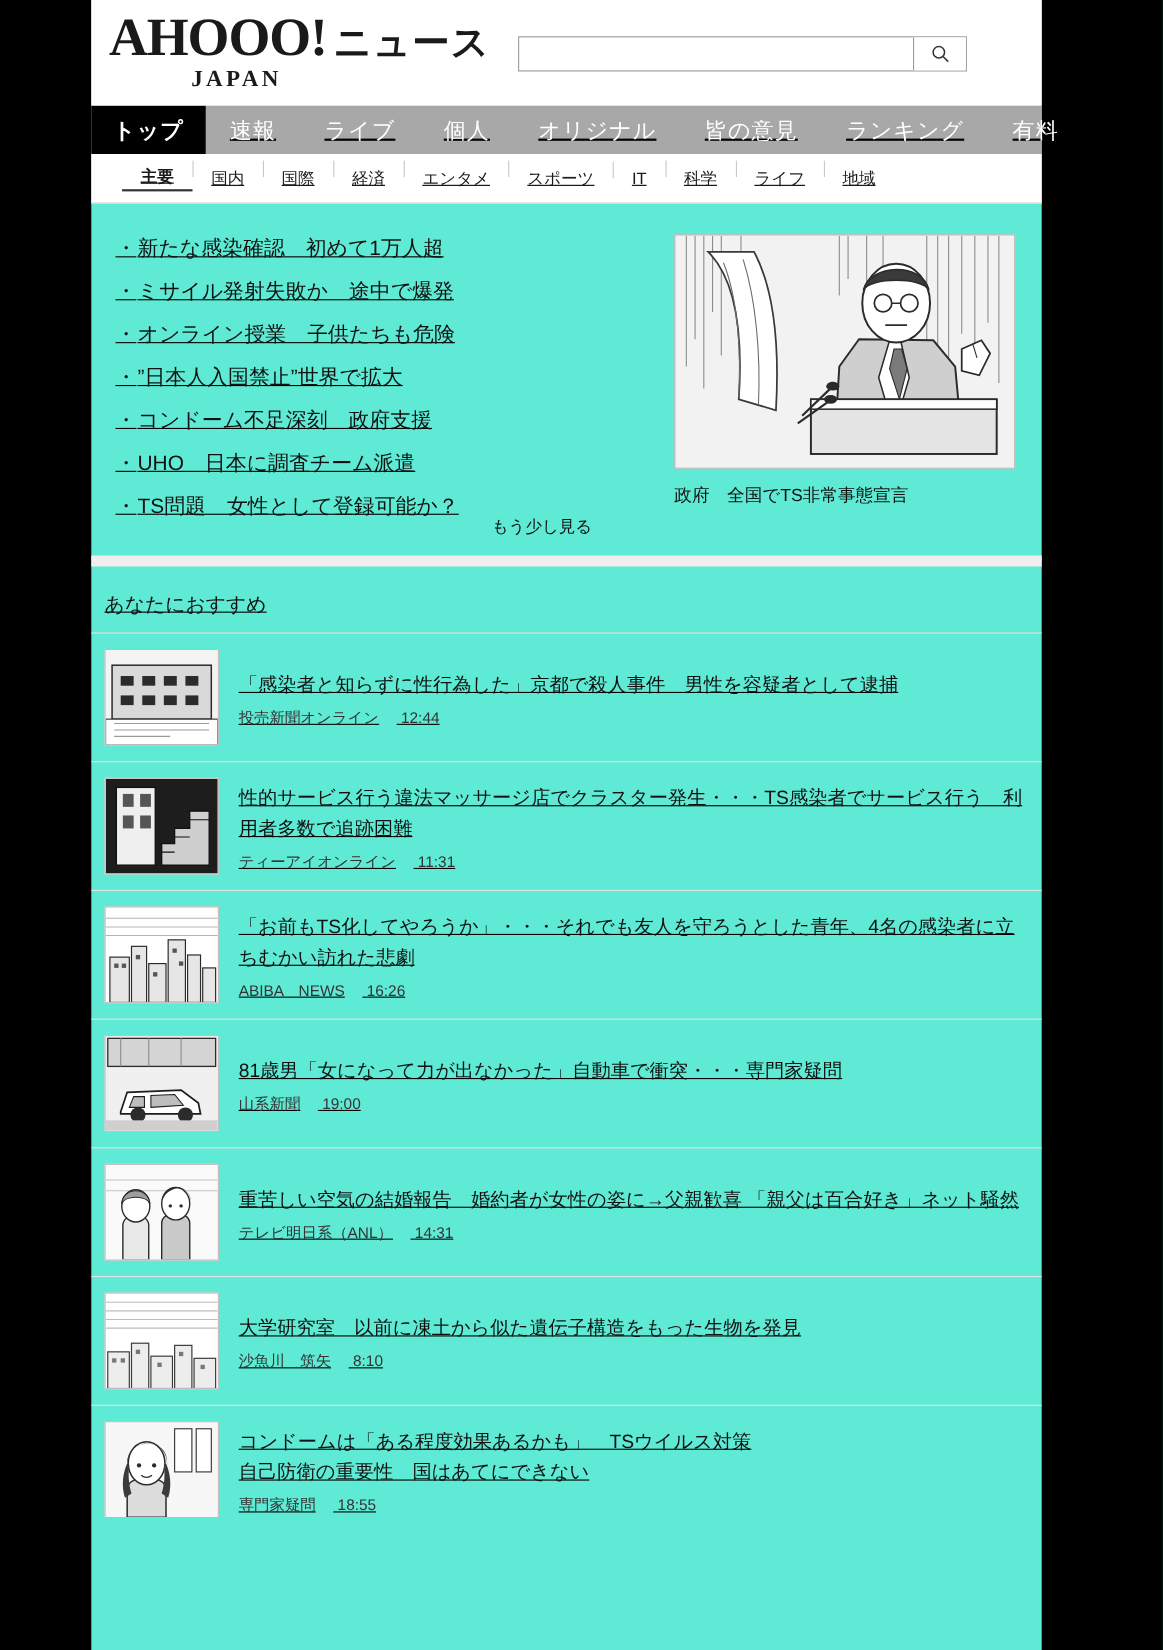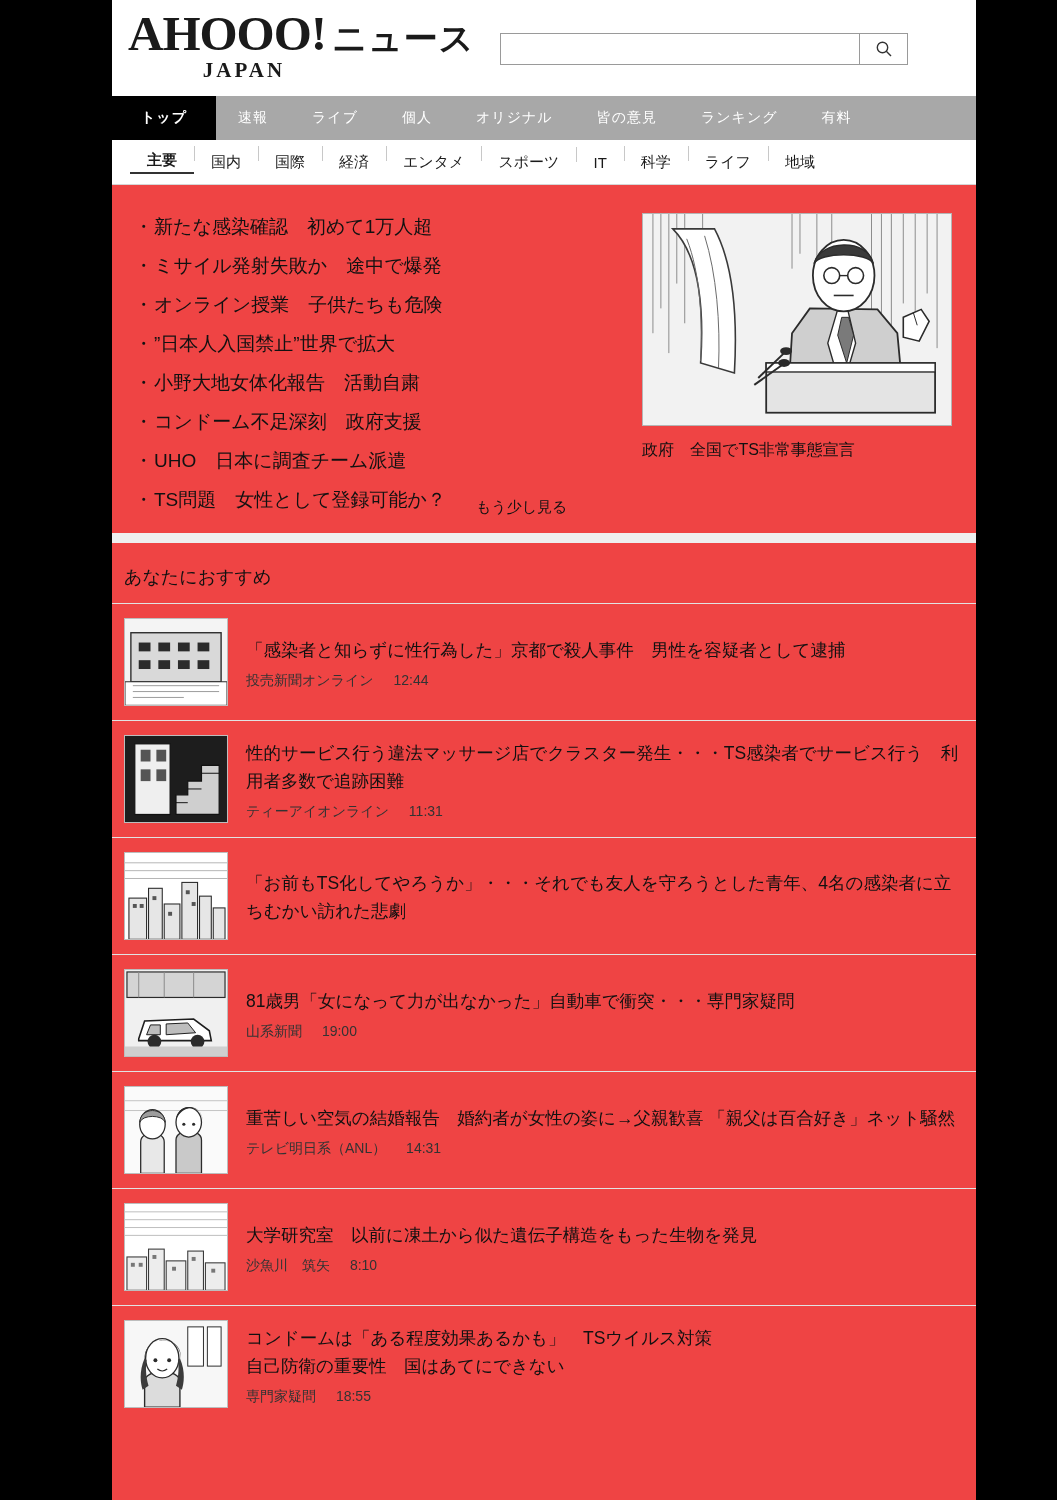--- a/index.html
+++ b/index.html
@@ -8,25 +8,26 @@
     background: #000;
   }
   body {
     width: 1057px;
     height: 1500px;
     font-family: "Liberation Sans", sans-serif;
     overflow: hidden;
   }
   .page {
     position: absolute;
-    left: 112px;
+    left: 83px;
     top: 0;
     width: 864px;
     min-height: 1500px;
-    background: #ef4444;
+    background: #5eead4;
+    text-decoration: underline;
   }
   
   .header {
     height: 96px;
     background: #ffffff;
     position: relative;
   }
   .logo {
     position: absolute;
     left: 16px;
@@ -96,40 +97,40 @@
     height: 44px;
     background: #a8a8a8;
     display: flex;
     align-items: stretch;
   }
   .mainnav .nav-item {
     display: flex;
     align-items: center;
     justify-content: center;
     color: #ffffff;
-    font-size: 14px;
+    font-size: 20px;
     letter-spacing: 1px;
     padding: 0 22px;
     cursor: pointer;
     white-space: nowrap;
   }
   .mainnav .nav-item.active {
     background: #000000;
     color: #ffffff;
     font-weight: bold;
     min-width: 60px;
   }
   
   .subnav {
     height: 44px;
     background: #fff;
     border-bottom: 1px solid #d6d6d6;
     display: flex;
     align-items: center;
-    padding-left: 18px;
+    padding-left: 28px;
   }
   .subnav .sub-item {
     font-size: 15px;
     color: #1a1a1a;
     padding: 0 17px;
     cursor: pointer;
     white-space: nowrap;
     position: relative;
   }
   .subnav .sub-item + .sub-item::before {
@@ -288,21 +289,20 @@
     <div class="sub-item">ライフ</div>
     <div class="sub-item">地域</div>
   </div>
 
   <div class="topics">
     <ul class="topics-list">
       <li>新たな感染確認　初めて1万人超</li>
       <li>ミサイル発射失敗か　途中で爆発</li>
       <li>オンライン授業　子供たちも危険</li>
       <li>”日本人入国禁止”世界で拡大</li>
-      <li>小野大地女体化報告　活動自粛</li>
       <li>コンドーム不足深刻　政府支援</li>
       <li>UHO　日本に調査チーム派遣</li>
       <li>TS問題　女性として登録可能か？</li>
     </ul>
 
     <div class="topic-figure">
       <div class="topic-img">
         <svg class="art" viewBox="0 0 310 213" preserveAspectRatio="none">
           <rect x="0" y="0" width="310" height="213" fill="#f2f2f2"></rect>
 
@@ -444,20 +444,24 @@
               <rect x="15" y="52" width="4" height="4"></rect>
             <rect x="28" y="44" width="4" height="4"></rect>
               <rect x="62" y="38" width="4" height="4"></rect>
             <rect x="68" y="50" width="4" height="4"></rect>
               <rect x="44" y="60" width="4" height="4"></rect>
           </g>
         </svg>
       </div>
       <div class="news-body">
         <div class="news-headline">「お前もTS化してやろうか」・・・それでも友人を守ろうとした青年、4名の感染者に立ちむかい訪れた悲劇</div>
+        <div class="news-meta">
+          <span class="src">ABIBA　NEWS</span>
+          <span>16:26</span>
+        </div>
       </div>
     </div>
 
     <div class="news-item">
       <div class="news-thumb">
         <svg class="art" viewBox="0 0 104 88" preserveAspectRatio="none">
           <rect width="104" height="88" fill="#f0f0f0"></rect>
           <rect x="2" y="2" width="100" height="26" fill="#d4d4d4" stroke="#2b2b2b" stroke-width="1.2"></rect>
           <g stroke="#8a8a8a" stroke-width="1">
               <line x1="14" y1="2" x2="14" y2="28"></line>

